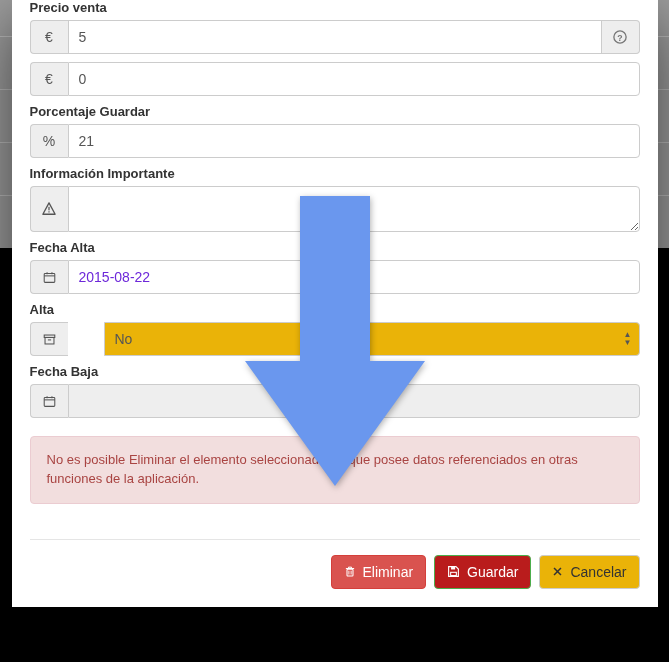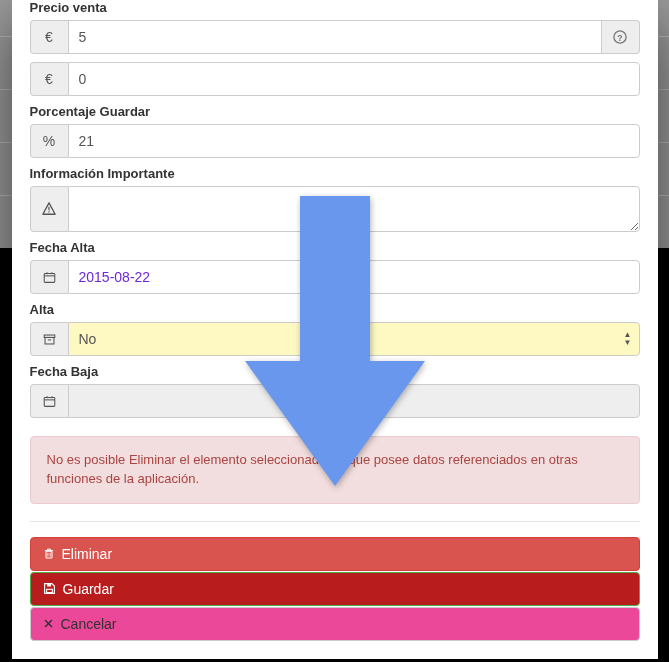--- a/index.html
+++ b/index.html
@@ -76,21 +76,22 @@
     color: #999;
   }
   textarea.form-control {
     height: 46px;
     resize: vertical;
     padding-top: 6px;
   }
   select.form-control {
     -webkit-appearance: none;
     appearance: none;
-    background: #fef9c3;
+    background: #eab308;
+    margin-left: 36px;
   }
   .select-wrap {
     position: relative;
     flex: 1 1 auto;
     display: flex;
   }
   .select-caret {
     position: absolute;
     right: 8px;
     top: 50%;
@@ -109,43 +110,42 @@
     padding: 14px 16px;
     font-size: 13px;
     line-height: 1.45;
   }
   .alert-danger {
     background: #f2dede;
     border: 1px solid #ebccd1;
     color: #a94442;
   }
   .modal-footer {
-    margin-top: 17px;
+    margin-top: 35px;
     border-top: 1px solid #e5e5e5;
     padding-top: 15px;
     display: flex;
     justify-content: flex-end;
-    gap: 1px;
-    flex-direction: column;
+    gap: 8px;
   }
   .btn {
     display: inline-flex;
     align-items: center;
     gap: 7px;
     height: 34px;
     padding: 0 12px;
     border-radius: 4px;
     font-size: 14px;
     border: 1px solid transparent;
     cursor: pointer;
     font-family: inherit;
   }
   .btn-danger { background:#d9534f; border-color:#d43f3a; color:#fff; }
   .btn-success { background:#b91c1c; border-color:#4cae4c; color:#fff; }
-  .btn-default { background:#ec4899; border-color:#ccc; color:#333; }
+  .btn-default { background:#eab308; border-color:#ccc; color:#333; }
   .ico { display:inline-flex; }
 
   
   .arrow-overlay {
     position: absolute;
     left: 50%;
     top: 196px;
     transform: translateX(-50%);
     z-index: 10;
     pointer-events: none;

